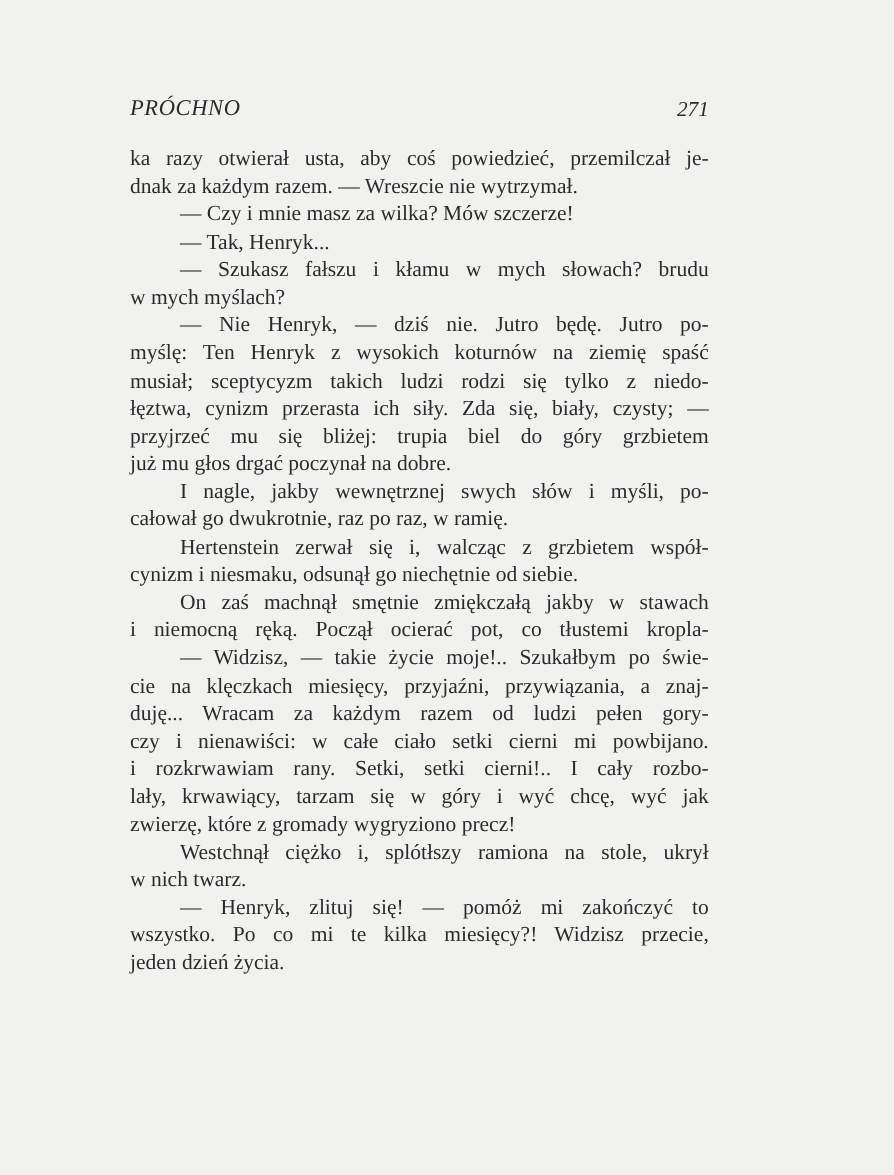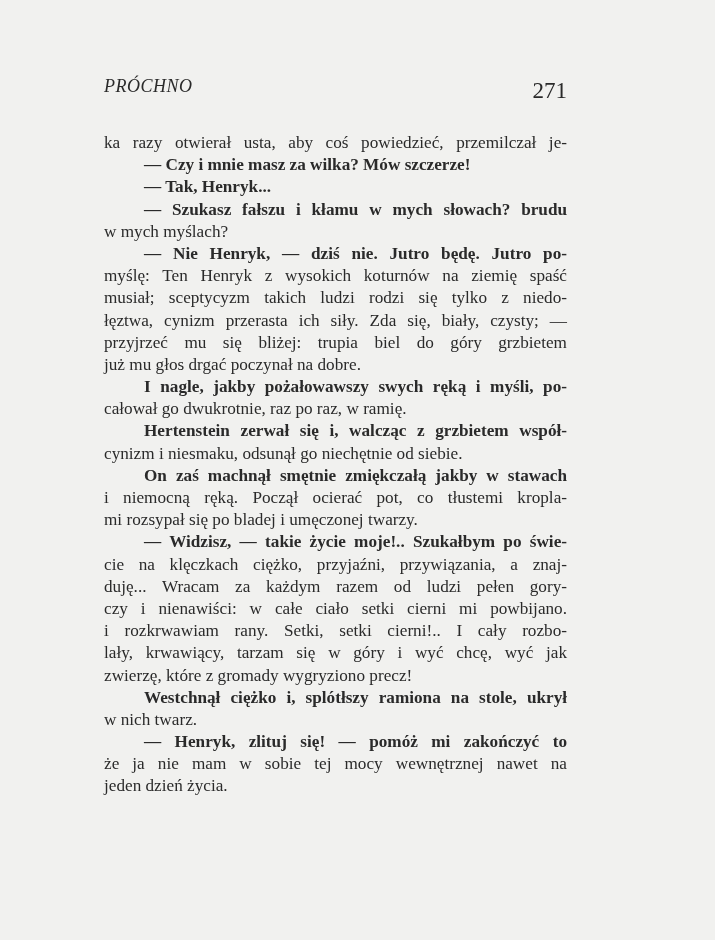--- a/index.html
+++ b/index.html
@@ -13,66 +13,66 @@
   .page { position:absolute; left:1px; top:0; width:715px; height:940px; }
   .header {
     position:absolute; left:103px; top:76px; width:463px; height:24px;
   }
   .running-title {
     position:absolute; left:0; top:0;
     font-style:italic; font-size:18px; letter-spacing:0.5px;
   }
   .page-number {
     position:absolute; right:0; top:2px;
-    font-size:23px;
+    font-style:italic; font-size:17px;
   }
   .body-text {
-    position:absolute; left:103px; top:116px; width:463px;margin-top:16px;
+    position:absolute; left:103px; top:116px; width:463px;
   }
   .line {
     height:22.2px; line-height:22.2px; font-size:17.2px;
     text-align:justify; text-align-last:justify; white-space:nowrap;
     overflow:visible;
   }
   .line.last { text-align-last:left; }
-  .line.indent { padding-left:40px;font-weight:bold; }
+  .line.indent { padding-left:40px; }
 </style>
 </head>
 <body>
 
 <div class="page">
   <div class="header">
     <span class="running-title">PRÓCHNO</span>
     <span class="page-number">271</span>
   </div>
   <div class="body-text" id="body-text">
       <div class="line">ka razy otwierał usta, aby coś powiedzieć, przemilczał je-</div>
+      <div class="line last">dnak za każdym razem. — Wreszcie nie wytrzymał.</div>
       <div class="line indent last">— Czy i mnie masz za wilka?  Mów szczerze!</div>
       <div class="line indent last">— Tak, Henryk...</div>
       <div class="line indent">— Szukasz fałszu i kłamu w mych słowach? brudu</div>
       <div class="line last">w mych myślach?</div>
       <div class="line indent">— Nie Henryk, — dziś nie.  Jutro będę.  Jutro po-</div>
       <div class="line">myślę: Ten Henryk z wysokich koturnów na ziemię spaść</div>
       <div class="line">musiał; sceptycyzm takich ludzi rodzi się tylko z niedo-</div>
       <div class="line">łęztwa, cynizm przerasta ich siły. Zda się, biały, czysty; —</div>
       <div class="line">przyjrzeć mu się bliżej: trupia biel do góry grzbietem</div>
       <div class="line last">już mu głos drgać poczynał na dobre.</div>
-      <div class="line indent">I nagle, jakby pożałowawszy swych ręką i myśli, po-</div>
+      <div class="line indent">I nagle, jakby wewnętrznej swych słów i myśli, po-</div>
       <div class="line last">całował go dwukrotnie, raz po raz, w ramię.</div>
       <div class="line indent">Hertenstein zerwał się i, walcząc z grzbietem współ-</div>
       <div class="line last">cynizm i niesmaku, odsunął go niechętnie od siebie.</div>
       <div class="line indent">On zaś machnął smętnie zmiękczałą jakby w stawach</div>
       <div class="line">i niemocną ręką.  Począł ocierać pot, co tłustemi kropla-</div>
-      <div class="line last">mi rozsypał się po bladej i umęczonej twarzy.</div>
       <div class="line indent">— Widzisz, — takie życie moje!.. Szukałbym po świe-</div>
-      <div class="line">cie na klęczkach ciężko, przyjaźni, przywiązania, a znaj-</div>
+      <div class="line">cie na klęczkach miesięcy, przyjaźni, przywiązania, a znaj-</div>
       <div class="line">duję...  Wracam za każdym razem od ludzi pełen gory-</div>
       <div class="line">czy i nienawiści: w całe ciało setki cierni mi powbijano.</div>
       <div class="line">i rozkrwawiam rany.  Setki, setki cierni!..  I cały rozbo-</div>
       <div class="line">lały, krwawiący, tarzam się w góry i wyć chcę, wyć jak</div>
       <div class="line last">zwierzę, które z gromady wygryziono precz!</div>
       <div class="line indent">Westchnął ciężko i, splótłszy ramiona na stole, ukrył</div>
       <div class="line last">w nich twarz.</div>
       <div class="line indent">— Henryk, zlituj się! — pomóż mi zakończyć to</div>
-      <div class="line">że ja nie mam w sobie tej mocy wewnętrznej nawet na</div>
+      <div class="line">wszystko.  Po co mi te kilka miesięcy?!  Widzisz przecie,</div>
       <div class="line last">jeden dzień życia.</div>
     </div>
 </div>
 
 </body></html>

